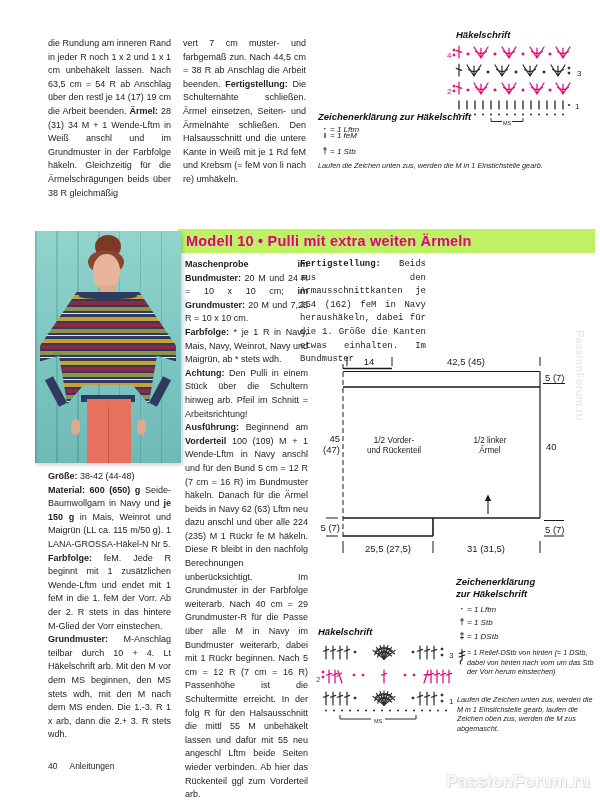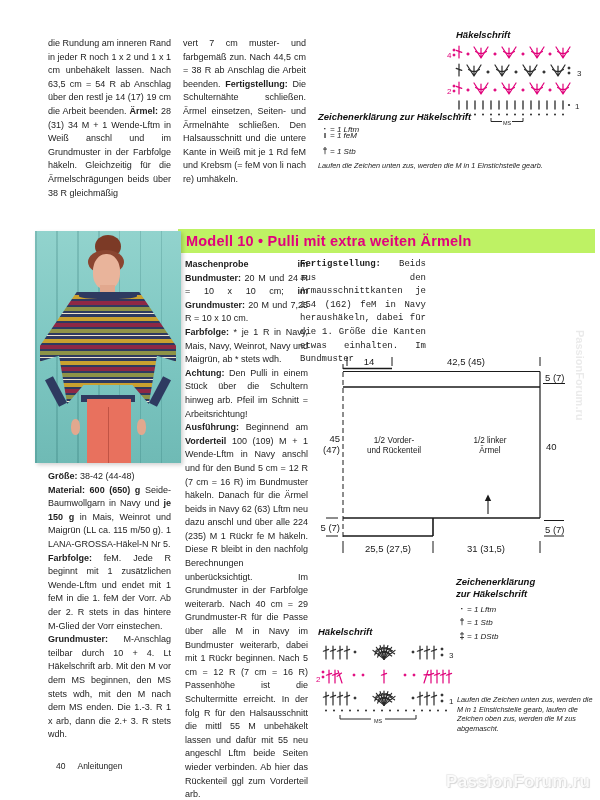--- a/index.html
+++ b/index.html
@@ -34,21 +34,21 @@
   .ph-hem{left:46px;top:164px;width:54px;height:7px;background:#2e3a60;}
   .ph-cuffL{left:6px;top:156px;width:30px;height:9px;background:#2e3a60;transform:rotate(62deg);}
   .ph-cuffR{left:110px;top:156px;width:30px;height:9px;background:#2e3a60;transform:rotate(-62deg);}
   .ph-pants{left:52px;top:168px;width:44px;height:64px;background:#e8715e;}
   .ph-seam{left:73px;top:176px;width:1px;height:56px;background:rgba(120,30,20,.35);}
   .ph-handL{left:36px;top:188px;width:9px;height:16px;border-radius:45%;background:#e2a88e;}
   .ph-handR{left:102px;top:188px;width:9px;height:16px;border-radius:45%;background:#e2a88e;}
   
   .schematic{position:absolute;left:318px;top:356px;width:278px;height:202px;}
   
-  .footer{position:absolute;left:56px;top:761px;font-size:8.5px;color:#222;}
+  .footer{position:absolute;left:48px;top:761px;font-size:8.5px;color:#222;}
   .footer .pg{margin-right:12px;}
   .watermark{position:absolute;left:446px;top:772px;font-size:17px;font-weight:bold;color:rgba(255,255,255,.92);
      text-shadow:0 0 1px #c9c9c9,1px 1px 1px #d9d9d9,-1px -1px 1px #efefef;letter-spacing:.3px;}
   .watermark-side{position:absolute;left:586px;top:330px;width:14px;height:170px;font-size:11px;font-weight:bold;
      color:rgba(180,180,180,.28);transform:rotate(90deg);transform-origin:left top;white-space:nowrap;}
   svg text{font-family:"Liberation Sans",sans-serif;}
 </style>
 </head>
 <body>
 
@@ -331,20 +331,28 @@
     </g>
   </svg>
 
   <div class="legend-title" style="left:456px;top:576px;">
     <span>Zeichenerklärung</span><br>
     <span>zur Häkelschrift</span>
   </div>
   <div class="legend-item" style="left:457px;top:604px;"><span class="sym">·</span><span class="txt">= 1 Lftm</span></div>
   <div class="legend-item" style="left:457px;top:617px;"><span class="sym">†</span><span class="txt">= 1 Stb</span></div>
   <div class="legend-item" style="left:457px;top:631px;"><span class="sym">‡</span><span class="txt">= 1 DStb</span></div>
+  <div class="legend-item" style="left:457px;top:648px;width:138px;display:flex;">
+    <span class="sym" style="flex:0 0 10px;">
+      <svg width="8" height="17" viewBox="0 0 8 17">
+          <path d="M4,1.5 V12 M1.2,5.6 l5.6,-2 M1.2,9 l5.6,-2 M4,12 q-3,1.5 -1.2,4" stroke="#1a1a1a" stroke-width="1.1" fill="none" stroke-linecap="round"></path>
+        </svg>
+    </span>
+    <span class="txt" style="font-size:7.3px;line-height:9.5px;">= 1 Relief-DStb von hinten (= 1 DStb, dabei von hinten nach vorn um das Stb der Vorr herum einstechen)</span>
+  </div>
   <div class="legend-note" style="left:457px;top:695px;width:138px;">Laufen die Zeichen unten zus, werden die M in 1 Einstichstelle gearb, laufen die Zeichen oben zus, werden die M zus abgemascht.</div>
 
   <div class="footer">
     <span class="pg">40</span><span>Anleitungen</span>
   </div>
   <div class="watermark">PassionForum.ru</div>
   <div class="watermark-side">PassionForum.ru</div>
 
 </div>
 

